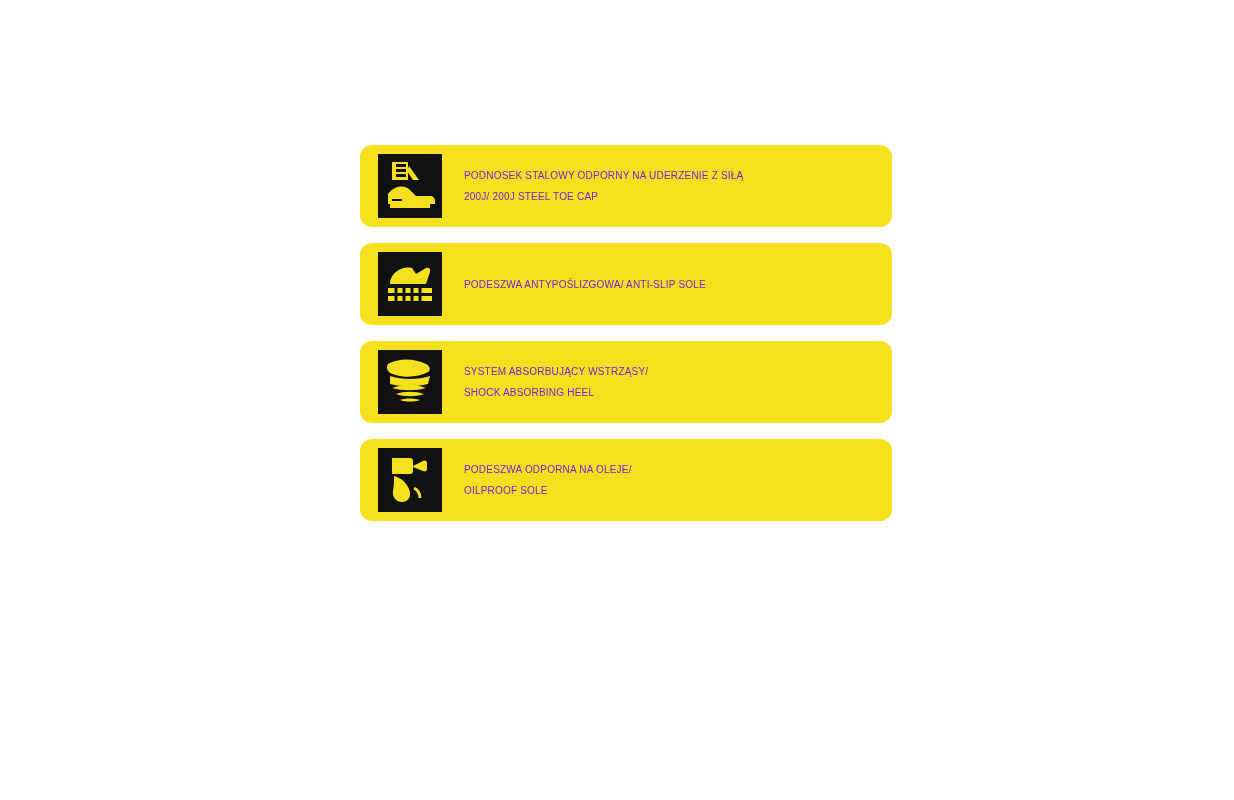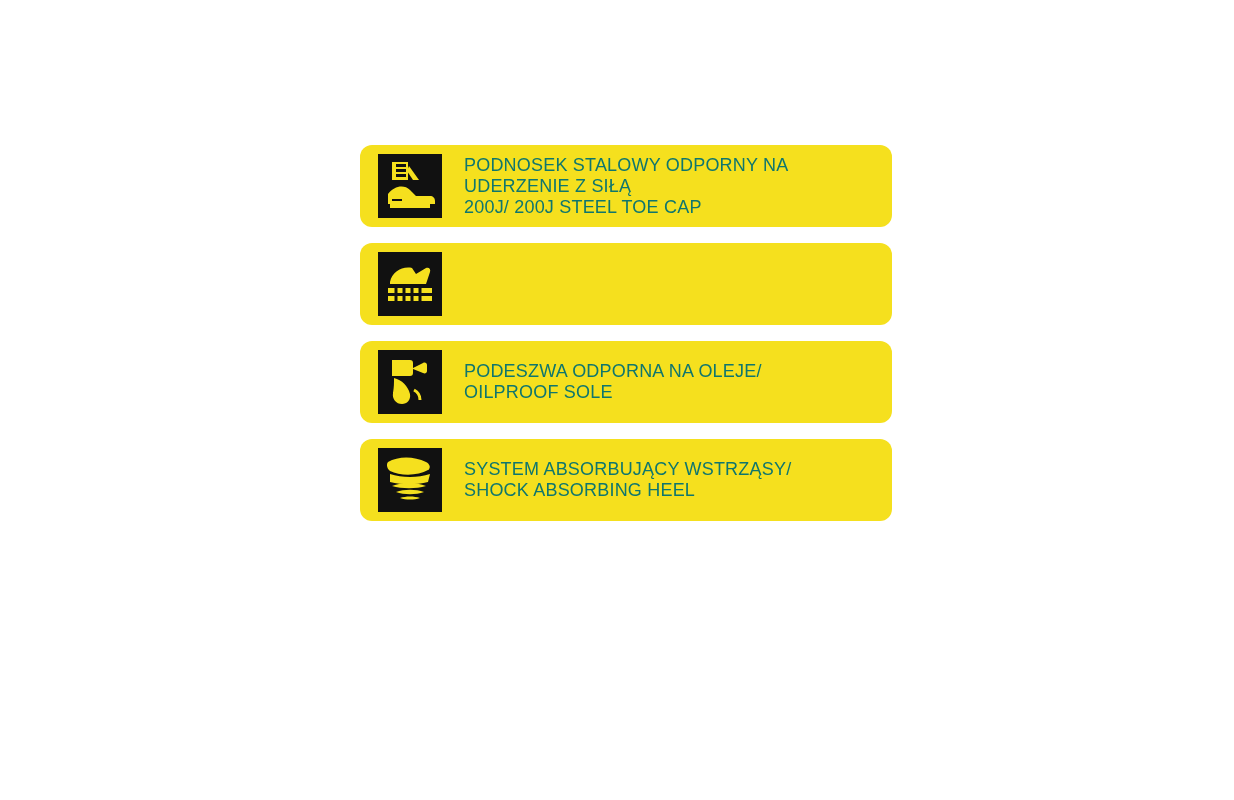--- a/index.html
+++ b/index.html
@@ -43,22 +43,22 @@
   }
   .icon-box svg {
     display: block;
   }
   .feature-text {
     flex: 1;
     display: flex;
     align-items: center;
     padding-left: 18px;
     padding-right: 24px;
-    color: #0f766e;
-    font-size: 18px;
+    color: #6d28d9;
+    font-size: 10px;
     line-height: 21px;
     letter-spacing: 0.2px;
     white-space: pre-line;
   }
 </style>
 </head>
 <body>
 
 <div id="features-panel">
 
@@ -82,44 +82,45 @@
   <div class="feature-row">
     <div class="icon-box">
       <svg width="64" height="64" viewBox="0 0 64 64">
         <rect x="0" y="0" width="64" height="64" fill="#111111"></rect>
         <path d="M12 30 c2 -10 12 -16 22 -14 l4 6 l10 -6 c3 -1 5 1 4 4 l-4 12 H12 z" fill="#f5e01e"></path>
         <path d="M38 14 l4 -2 l2 4 l-4 2 z M44 12 l4 -2 l2 4 l-4 2 z" fill="#111111"></path>
         <path d="M10 36 h44 v5 H10 z M10 44 h44 v5 H10 z" fill="#f5e01e"></path>
         <path d="M18 36 v5 M26 36 v5 M34 36 v5 M42 36 v5 M18 44 v5 M26 44 v5 M34 44 v5 M42 44 v5" stroke="#111111" stroke-width="3"></path>
       </svg>
     </div>
-  </div>
-
-  <div class="feature-row">
-    <div class="icon-box">
-      <svg width="64" height="64" viewBox="0 0 64 64">
-        <rect x="0" y="0" width="64" height="64" fill="#111111"></rect>
-        <path d="M14 10 h18 c2 0 3 1 3 3 v5 l10 -5 c2 -1 4 0 4 2 v6 c0 2 -2 3 -4 2 l-10 -4 v4 c0 2 -1 3 -3 3 H14 z" fill="#f5e01e"></path>
-        <path d="M16 28 c8 2 14 8 16 16 c1 6 -3 10 -8 10 c-6 0 -10 -5 -9 -11 c1 -6 1 -10 1 -15 z" fill="#f5e01e"></path>
-        <path d="M36 40 c4 2 6 6 6 10" stroke="#f5e01e" stroke-width="3" fill="none"></path>
-      </svg>
-    </div>
-    <div class="feature-text">PODESZWA ODPORNA NA OLEJE/
-OILPROOF SOLE</div>
+    <div class="feature-text">PODESZWA ANTYPOŚLIZGOWA/ ANTI-SLIP SOLE</div>
   </div>
 
   <div class="feature-row">
     <div class="icon-box">
       <svg width="64" height="64" viewBox="0 0 64 64">
         <rect x="0" y="0" width="64" height="64" fill="#111111"></rect>
         <path d="M10 14 c10 -6 26 -6 38 0 c4 2 5 6 2 8 c-10 6 -28 6 -38 1 c-3 -2 -4 -7 -2 -9 z" fill="#f5e01e"></path>
         <path d="M12 26 c12 4 28 4 40 0 l-2 8 c-12 3 -26 3 -38 0 z" fill="#f5e01e"></path>
         <path d="M14 38 c10 -4 24 -4 34 0 c-10 3 -24 3 -34 0 z" fill="#f5e01e"></path>
         <path d="M18 44 c8 -3 20 -3 28 0 c-8 3 -20 3 -28 0 z" fill="#f5e01e"></path>
         <path d="M22 50 c6 -2 14 -2 20 0 c-6 2 -14 2 -20 0 z" fill="#f5e01e"></path>
       </svg>
     </div>
     <div class="feature-text">SYSTEM ABSORBUJĄCY WSTRZĄSY/
 SHOCK ABSORBING HEEL</div>
   </div>
 
+  <div class="feature-row">
+    <div class="icon-box">
+      <svg width="64" height="64" viewBox="0 0 64 64">
+        <rect x="0" y="0" width="64" height="64" fill="#111111"></rect>
+        <path d="M14 10 h18 c2 0 3 1 3 3 v5 l10 -5 c2 -1 4 0 4 2 v6 c0 2 -2 3 -4 2 l-10 -4 v4 c0 2 -1 3 -3 3 H14 z" fill="#f5e01e"></path>
+        <path d="M16 28 c8 2 14 8 16 16 c1 6 -3 10 -8 10 c-6 0 -10 -5 -9 -11 c1 -6 1 -10 1 -15 z" fill="#f5e01e"></path>
+        <path d="M36 40 c4 2 6 6 6 10" stroke="#f5e01e" stroke-width="3" fill="none"></path>
+      </svg>
+    </div>
+    <div class="feature-text">PODESZWA ODPORNA NA OLEJE/
+OILPROOF SOLE</div>
+  </div>
+
 
 </div>
 
 </body></html>

